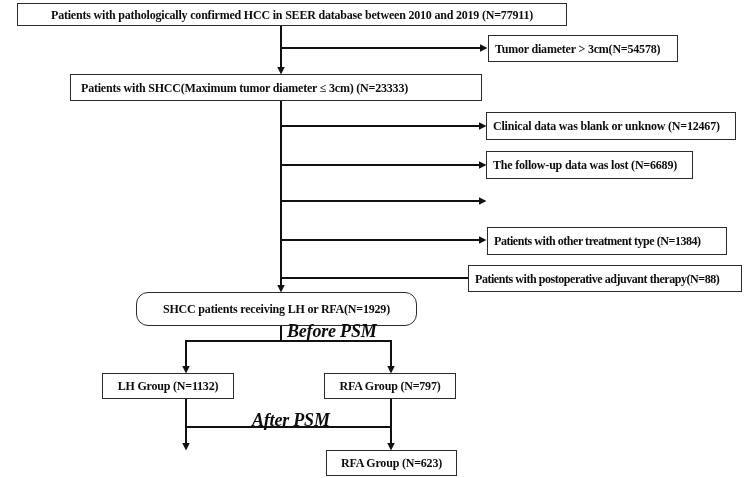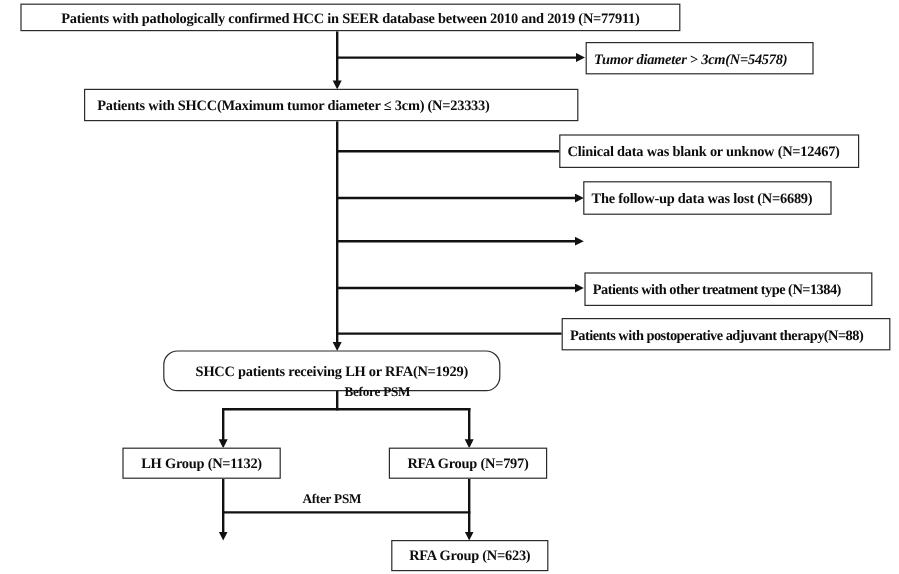--- a/index.html
+++ b/index.html
@@ -12,21 +12,21 @@
   .box {
     position:absolute; box-sizing:border-box; background:#ffffff;
     border:1.6px solid #2b2b2b; display:flex; align-items:center;
     font-size:12px; letter-spacing:-0.2px; white-space:nowrap; line-height:1;
   }
   .box.center { justify-content:center; }
   .box.left   { padding-left:6px; }
   .box.padL10 { padding-left:10px; }
   .box.tight  { letter-spacing:-0.45px; }
   .flow-label {
-    position:absolute; font-size:11px; letter-spacing:-0.2px; line-height:1;
+    position:absolute; font-size:18px; letter-spacing:-0.2px; line-height:1;font-style:italic;
   }
 </style>
 </head>
 <body>
 
 <div class="canvas">
 
   <svg class="connectors" viewBox="0 0 749 478" xmlns="http://www.w3.org/2000/svg">
     <defs>
       <marker id="arrow" markerWidth="8" markerHeight="8" refX="1" refY="3.75" orient="auto" markerUnits="userSpaceOnUse">
@@ -45,25 +45,25 @@
     <line x1="171" y1="341" x2="378" y2="341" stroke="#111111" stroke-width="2"></line>
     <line x1="172" y1="340" x2="172" y2="367" stroke="#111111" stroke-width="2" marker-end="url(#arrow)"></line>
     <line x1="377" y1="340" x2="377" y2="367" stroke="#111111" stroke-width="2" marker-end="url(#arrow)"></line>
     <line x1="172" y1="399" x2="172" y2="444" stroke="#111111" stroke-width="2" marker-end="url(#arrow)"></line>
     <line x1="377" y1="399" x2="377" y2="444" stroke="#111111" stroke-width="2" marker-end="url(#arrow)"></line>
     <line x1="171" y1="427" x2="378" y2="427" stroke="#111111" stroke-width="2"></line>
   </svg>
 
   <div class="box center" style="left:3px; top:3px; width:550px; height:23px;">Patients with pathologically confirmed HCC in SEER database between 2010 and 2019 (N=77911)</div>
 
-  <div class="box left" style="left:474px; top:35px; width:190px; height:27px;font-style:italic;">Tumor diameter &gt; 3cm(N=54578)</div>
+  <div class="box left" style="left:474px; top:35px; width:190px; height:27px;">Tumor diameter &gt; 3cm(N=54578)</div>
 
   <div class="box left padL10" style="left:56px; top:74px; width:412px; height:27px;text-align:right;">Patients with SHCC(Maximum tumor diameter ≤ 3cm) (N=23333)</div>
 
-  <div class="box left" style="left:452px; top:112px; width:250px; height:28px;">Clinical data was blank or unknow (N=12467)</div>
+  <div class="box left" style="left:472px; top:112px; width:250px; height:28px;">Clinical data was blank or unknow (N=12467)</div>
 
   <div class="box left" style="left:472px; top:151px; width:207px; height:28px;">The follow-up data was lost (N=6689)</div>
 
 
   <div class="box left tight" style="left:473px; top:227px; width:240px; height:28px;">Patients with other treatment type (N=1384)</div>
 
   <div class="box left tight" style="left:454px; top:265px; width:274px; height:27px;">Patients with postoperative adjuvant therapy(N=88)</div>
 
   <div class="box center" style="left:122px; top:292px; width:281px; height:34px;border-radius:12px;">SHCC patients receiving LH or RFA(N=1929)</div>
 

